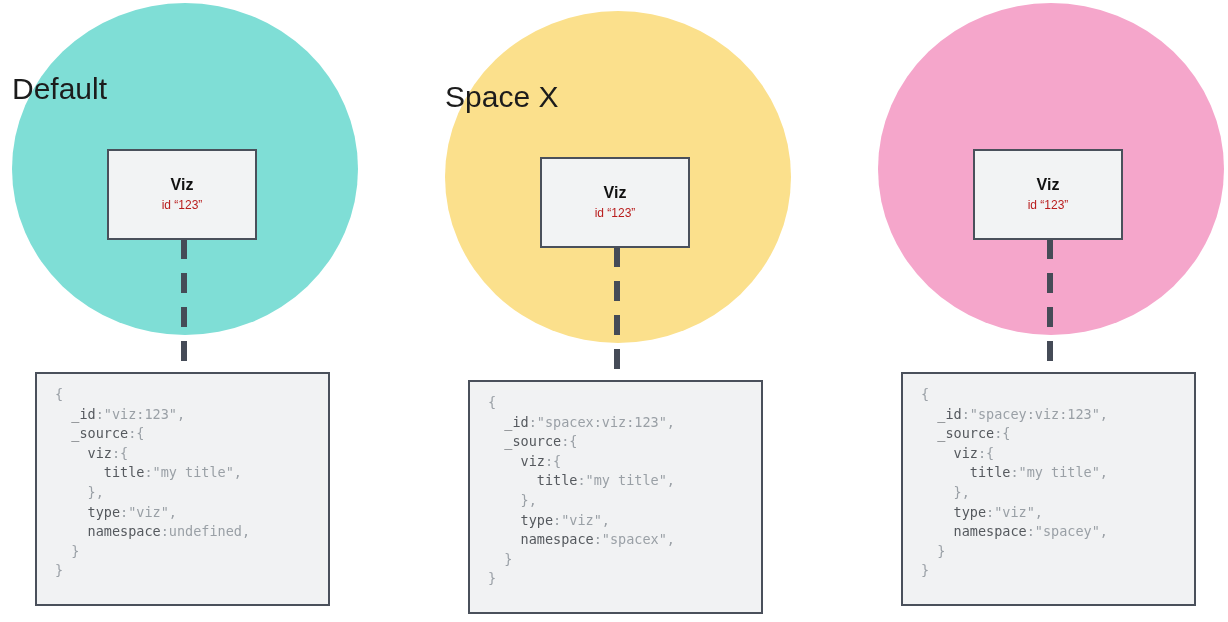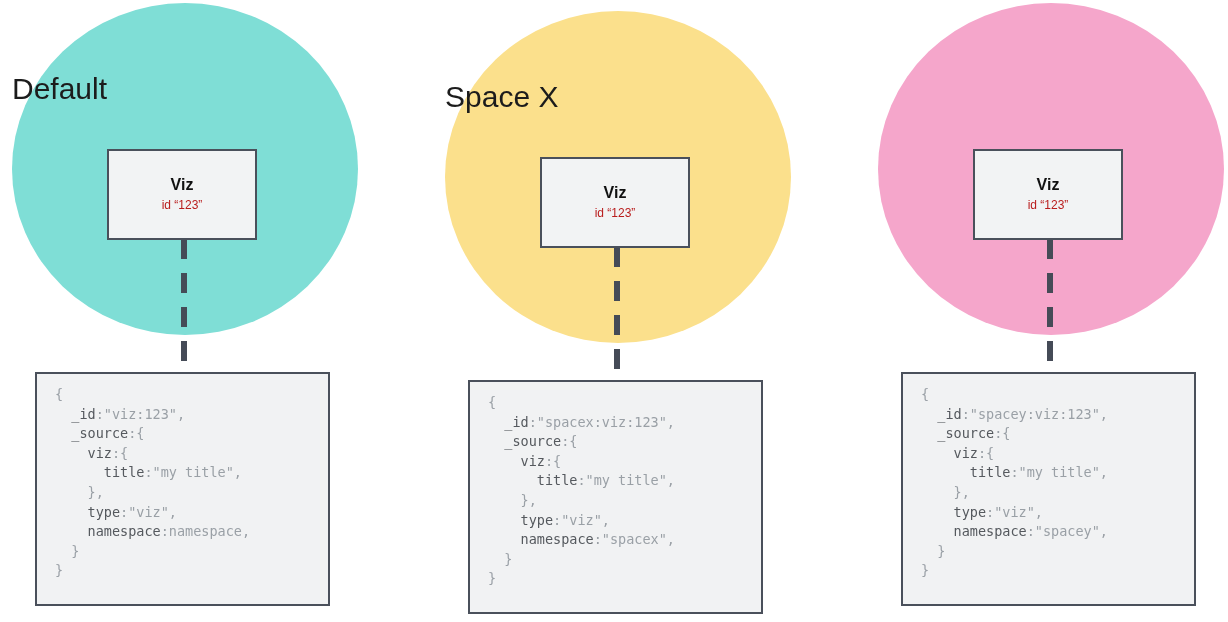--- a/index.html
+++ b/index.html
@@ -121,21 +121,21 @@
         <div class="viz-id">id “123”</div>
       </div>
       <div class="code-box">
         <div class="code-line"><span class="tok-val">{</span></div>
         <div class="code-line"><span class="tok-val">  </span><span class="tok-key">_id</span><span class="tok-val">:"viz:123",</span></div>
         <div class="code-line"><span class="tok-val">  </span><span class="tok-key">_source</span><span class="tok-val">:{</span></div>
         <div class="code-line"><span class="tok-val">    </span><span class="tok-key">viz</span><span class="tok-val">:{</span></div>
         <div class="code-line"><span class="tok-val">      </span><span class="tok-key">title</span><span class="tok-val">:"my title",</span></div>
         <div class="code-line"><span class="tok-val">    },</span></div>
         <div class="code-line"><span class="tok-val">    </span><span class="tok-key">type</span><span class="tok-val">:"viz",</span></div>
-        <div class="code-line"><span class="tok-val">    </span><span class="tok-key">namespace</span><span class="tok-val">:namespace,</span></div>
+        <div class="code-line"><span class="tok-val">    </span><span class="tok-key">namespace</span><span class="tok-val">:undefined,</span></div>
         <div class="code-line"><span class="tok-val">  }</span></div>
         <div class="code-line"><span class="tok-val">}</span></div>
       </div>
     </div>
 
     <div class="column" style="left: 433px; margin-top: 8px;">
       <div class="space-circle" style="background: rgb(251, 224, 140);"></div>
       <div class="space-label">Space X</div>
       <div class="connector"></div>
       <div class="viz-node">

